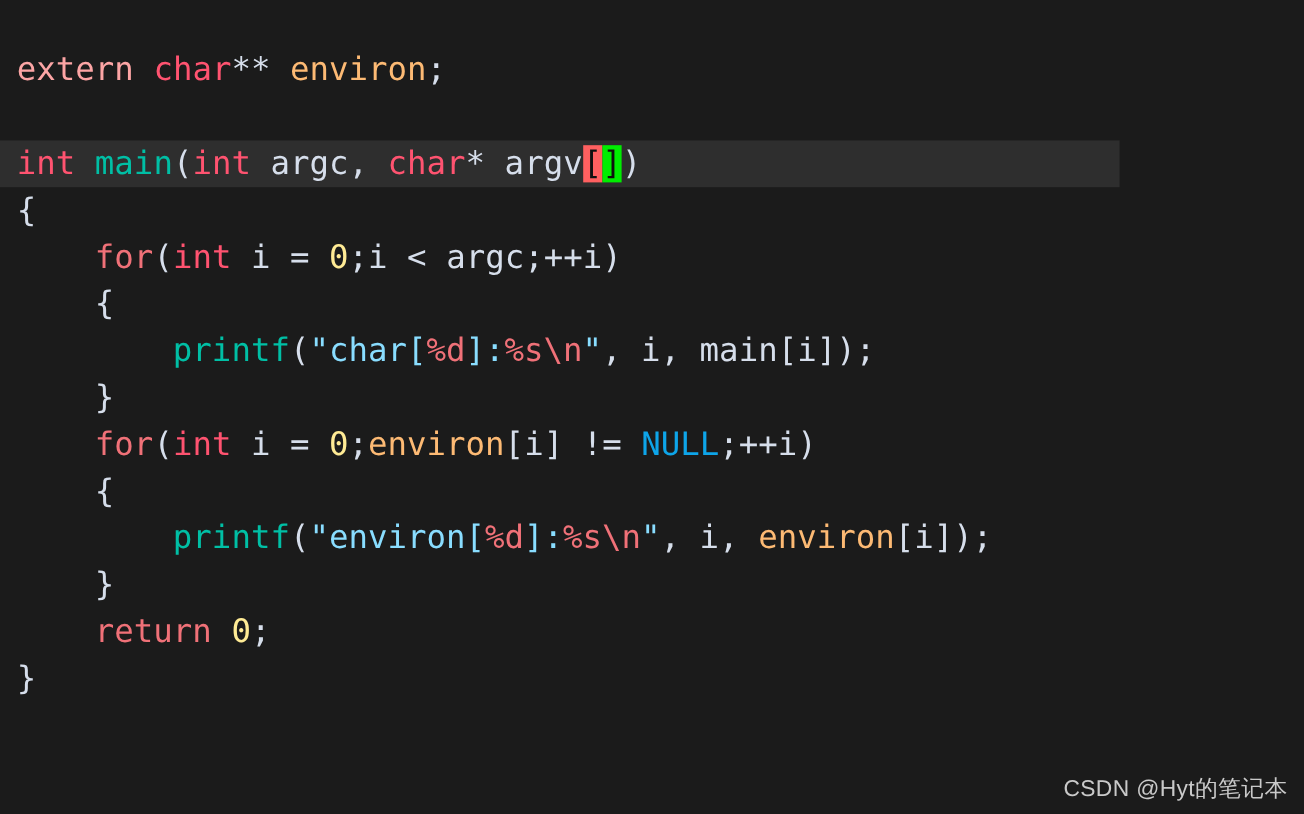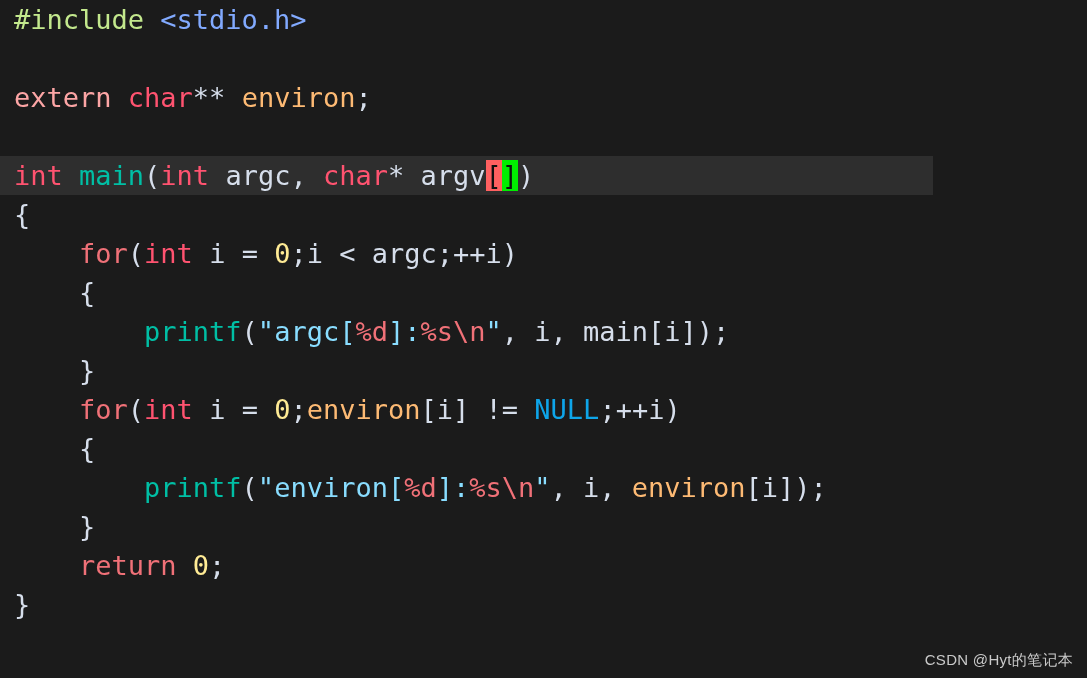--- a/index.html
+++ b/index.html
@@ -64,48 +64,47 @@
   .cursor-block {
     background: #00ee00;
     color: #101010;
   }
 
   #watermark {
     position: absolute;
     right: 14px;
     bottom: 8px;
     font-family: "Liberation Sans", "DejaVu Sans", sans-serif;
-    font-size: 15px;
+    font-size: 19px;
     color: #c9c9c9;
     letter-spacing: 0.3px;
     white-space: pre;
   }
 </style>
 </head>
 <body>
 
 <div id="editor">
 
-  <div class="code-line"><span class="t-preproc">#include</span><span class="t-plain"> </span><span class="t-header">&lt;stdio.h&gt;</span></div>
 
   <div class="code-line"><span></span></div>
 
   <div class="code-line"><span class="t-storage">extern</span><span class="t-plain"> </span><span class="t-keyword">char</span><span class="t-operator">**</span><span class="t-plain"> </span><span class="t-ident">environ</span><span class="t-punct">;</span></div>
 
   <div class="code-line"><span></span></div>
 
   <div class="code-line highlighted"><span class="t-keyword">int</span><span class="t-plain"> </span><span class="t-func">main</span><span class="t-paren">(</span><span class="t-keyword">int</span><span class="t-plain"> </span><span class="t-plain">argc</span><span class="t-punct">,</span><span class="t-plain"> </span><span class="t-keyword">char</span><span class="t-operator">*</span><span class="t-plain"> </span><span class="t-plain">argv</span><span class="bracket-match">[</span><span class="cursor-block">]</span><span class="t-paren">)</span></div>
 
   <div class="code-line"><span class="t-punct">{</span></div>
 
   <div class="code-line"><span>    </span><span class="t-control">for</span><span class="t-paren">(</span><span class="t-keyword">int</span><span> </span><span class="t-plain">i</span><span> </span><span class="t-operator">=</span><span> </span><span class="t-number">0</span><span class="t-punct">;</span><span class="t-plain">i</span><span> </span><span class="t-operator">&lt;</span><span> </span><span class="t-plain">argc</span><span class="t-punct">;</span><span class="t-plain">++i</span><span class="t-paren">)</span></div>
 
   <div class="code-line"><span>    </span><span class="t-punct">{</span></div>
 
-  <div class="code-line"><span>        </span><span class="t-func">printf</span><span class="t-paren">(</span><span class="t-string">"</span><span class="t-string">argc[</span><span class="t-escape">%d</span><span class="t-string">]:</span><span class="t-escape">%s</span><span class="t-escape">\n</span><span class="t-string">"</span><span class="t-plain">, i, main[i]);</span></div>
+  <div class="code-line"><span>        </span><span class="t-func">printf</span><span class="t-paren">(</span><span class="t-string">"</span><span class="t-string">char[</span><span class="t-escape">%d</span><span class="t-string">]:</span><span class="t-escape">%s</span><span class="t-escape">\n</span><span class="t-string">"</span><span class="t-plain">, i, main[i]);</span></div>
 
   <div class="code-line"><span>    </span><span class="t-punct">}</span></div>
 
   <div class="code-line"><span>    </span><span class="t-control">for</span><span class="t-paren">(</span><span class="t-keyword">int</span><span> </span><span class="t-plain">i</span><span> </span><span class="t-operator">=</span><span> </span><span class="t-number">0</span><span class="t-punct">;</span><span class="t-ident">environ</span><span class="t-plain">[i]</span><span> </span><span class="t-operator">!=</span><span> </span><span class="t-constant">NULL</span><span class="t-punct">;</span><span class="t-plain">++i</span><span class="t-paren">)</span></div>
 
   <div class="code-line"><span>    </span><span class="t-punct">{</span></div>
 
   <div class="code-line"><span>        </span><span class="t-func">printf</span><span class="t-paren">(</span><span class="t-string">"</span><span class="t-string">environ[</span><span class="t-escape">%d</span><span class="t-string">]:</span><span class="t-escape">%s</span><span class="t-escape">\n</span><span class="t-string">"</span><span class="t-plain">, i, </span><span class="t-ident">environ</span><span class="t-plain">[i]);</span></div>
 
   <div class="code-line"><span>    </span><span class="t-punct">}</span></div>

